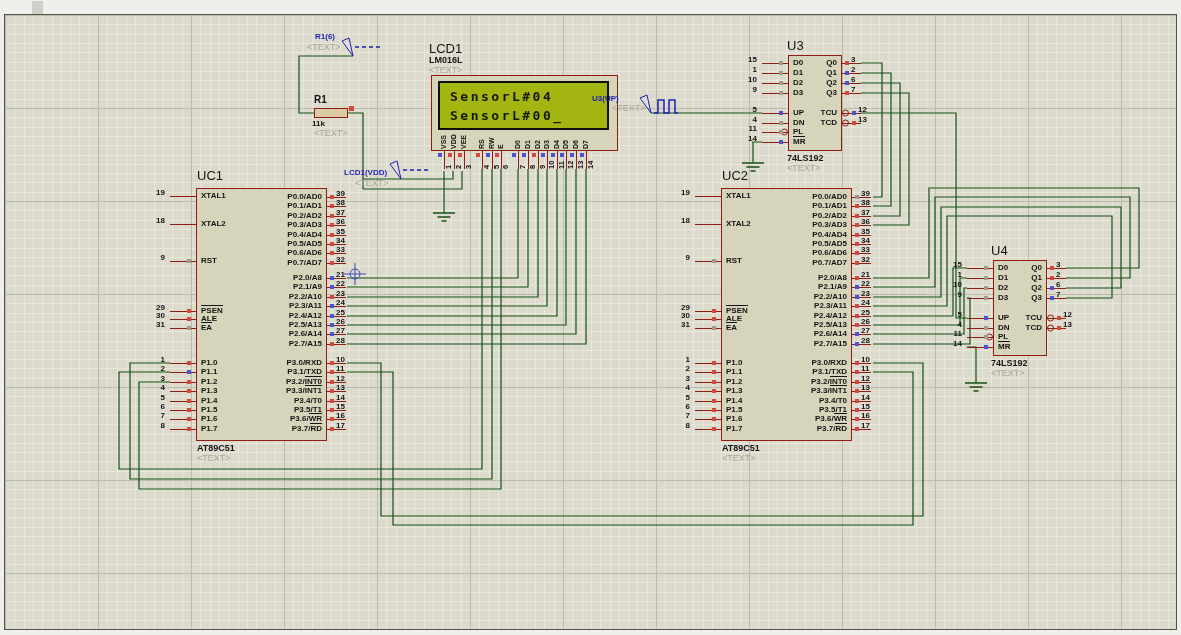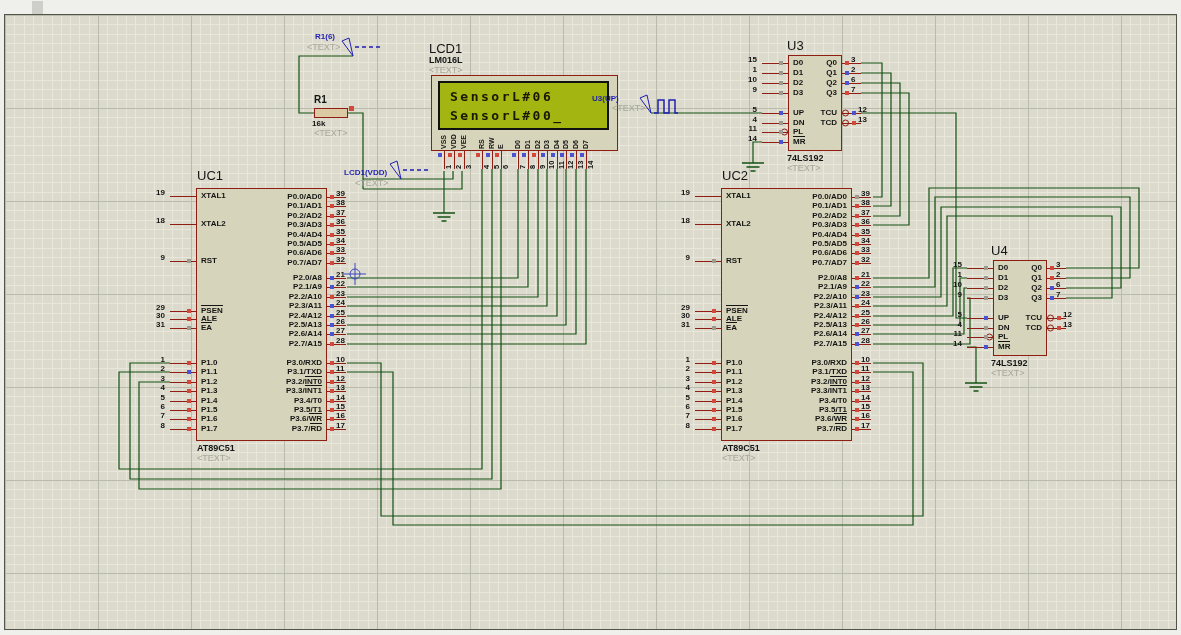--- a/index.html
+++ b/index.html
@@ -523,21 +523,21 @@
           <div class="pname abs" style="left: auto; top: 313px; right: 140px;">TCU</div>
           <div class="stub abs" style="left: 1046px; top: 327px; width: 19px;"></div>
           <div class="sq red abs" style="left: 1056px; top: 325px;"></div>
           <div class="pnum abs" style="left: 1062px; top: 320px;">13</div>
           <div class="pname abs" style="left: auto; top: 323px; right: 140px;">TCD</div>
           <div class="chip abs" style="left: 430px; top: 74px; width: 187px; height: 76px;"></div>
           <div class="ref abs" style="left: 428px; top: 41px;">LCD1</div>
           <div class="part abs" style="left: 428px; top: 55px;">LM016L</div>
           <div class="ghost abs" style="left: 428px; top: 65px;">&lt;TEXT&gt;</div>
           <div class="screen abs" style="left: 437px; top: 80px; width: 171px; height: 49px;">
-            <div class="line" style="top: 7px;">SensorL#06</div>
+            <div class="line" style="top: 7px;">SensorL#04</div>
             <div class="line" style="top: 26px;">SensorL#00_</div>
           </div>
           <div class="vstub abs" style="left: 443px; top: 150px; height: 18px;"></div>
           <div class="lcdname abs" style="left: 439px; top: 123px; height: 25px;">VSS</div>
           <div class="sq blue abs" style="left: 437px; top: 152px;"></div>
           <div class="lcdnum abs" style="left: 444px; top: 156px; height: 12px;">1</div>
           <div class="vstub abs" style="left: 453px; top: 150px; height: 18px;"></div>
           <div class="lcdname abs" style="left: 449px; top: 123px; height: 25px;">VDD</div>
           <div class="sq red abs" style="left: 447px; top: 152px;"></div>
           <div class="lcdnum abs" style="left: 454px; top: 156px; height: 12px;">2</div>
@@ -584,21 +584,21 @@
           <div class="vstub abs" style="left: 575px; top: 150px; height: 18px;"></div>
           <div class="lcdname abs" style="left: 571px; top: 123px; height: 25px;">D6</div>
           <div class="sq blue abs" style="left: 569px; top: 152px;"></div>
           <div class="lcdnum abs" style="left: 576px; top: 156px; height: 12px;">13</div>
           <div class="vstub abs" style="left: 585px; top: 150px; height: 18px;"></div>
           <div class="lcdname abs" style="left: 581px; top: 123px; height: 25px;">D7</div>
           <div class="sq blue abs" style="left: 579px; top: 152px;"></div>
           <div class="lcdnum abs" style="left: 586px; top: 156px; height: 12px;">14</div>
           <div class="res abs" style="left: 313px; top: 107px; width: 34px; height: 10px;"></div>
           <div class="pname abs" style="left: 313px; top: 94px; font-size: 10px;">R1</div>
-          <div class="pnum abs" style="left: 311px; top: 119px;">16k</div>
+          <div class="pnum abs" style="left: 311px; top: 119px;">11k</div>
           <div class="ghost abs" style="left: 313px; top: 128px;">&lt;TEXT&gt;</div>
           <div class="sq red abs" style="left: 348px; top: 105px; width: 5px; height: 5px;"></div>
           <div class="probe-label abs" style="left: 314px; top: 32px;">R1(6)</div>
           <div class="ghost abs" style="left: 306px; top: 42px;">&lt;TEXT&gt;</div>
           <div class="probe-label abs" style="left: 343px; top: 168px;">LCD1(VDD)</div>
           <div class="ghost abs" style="left: 354px; top: 178px;">&lt;TEXT&gt;</div>
           <div class="probe-label abs" style="left: 591px; top: 94px;">U3(UP)</div>
           <div class="ghost abs" style="left: 611px; top: 103px;">&lt;TEXT&gt;</div>
         </div>
     </div>

